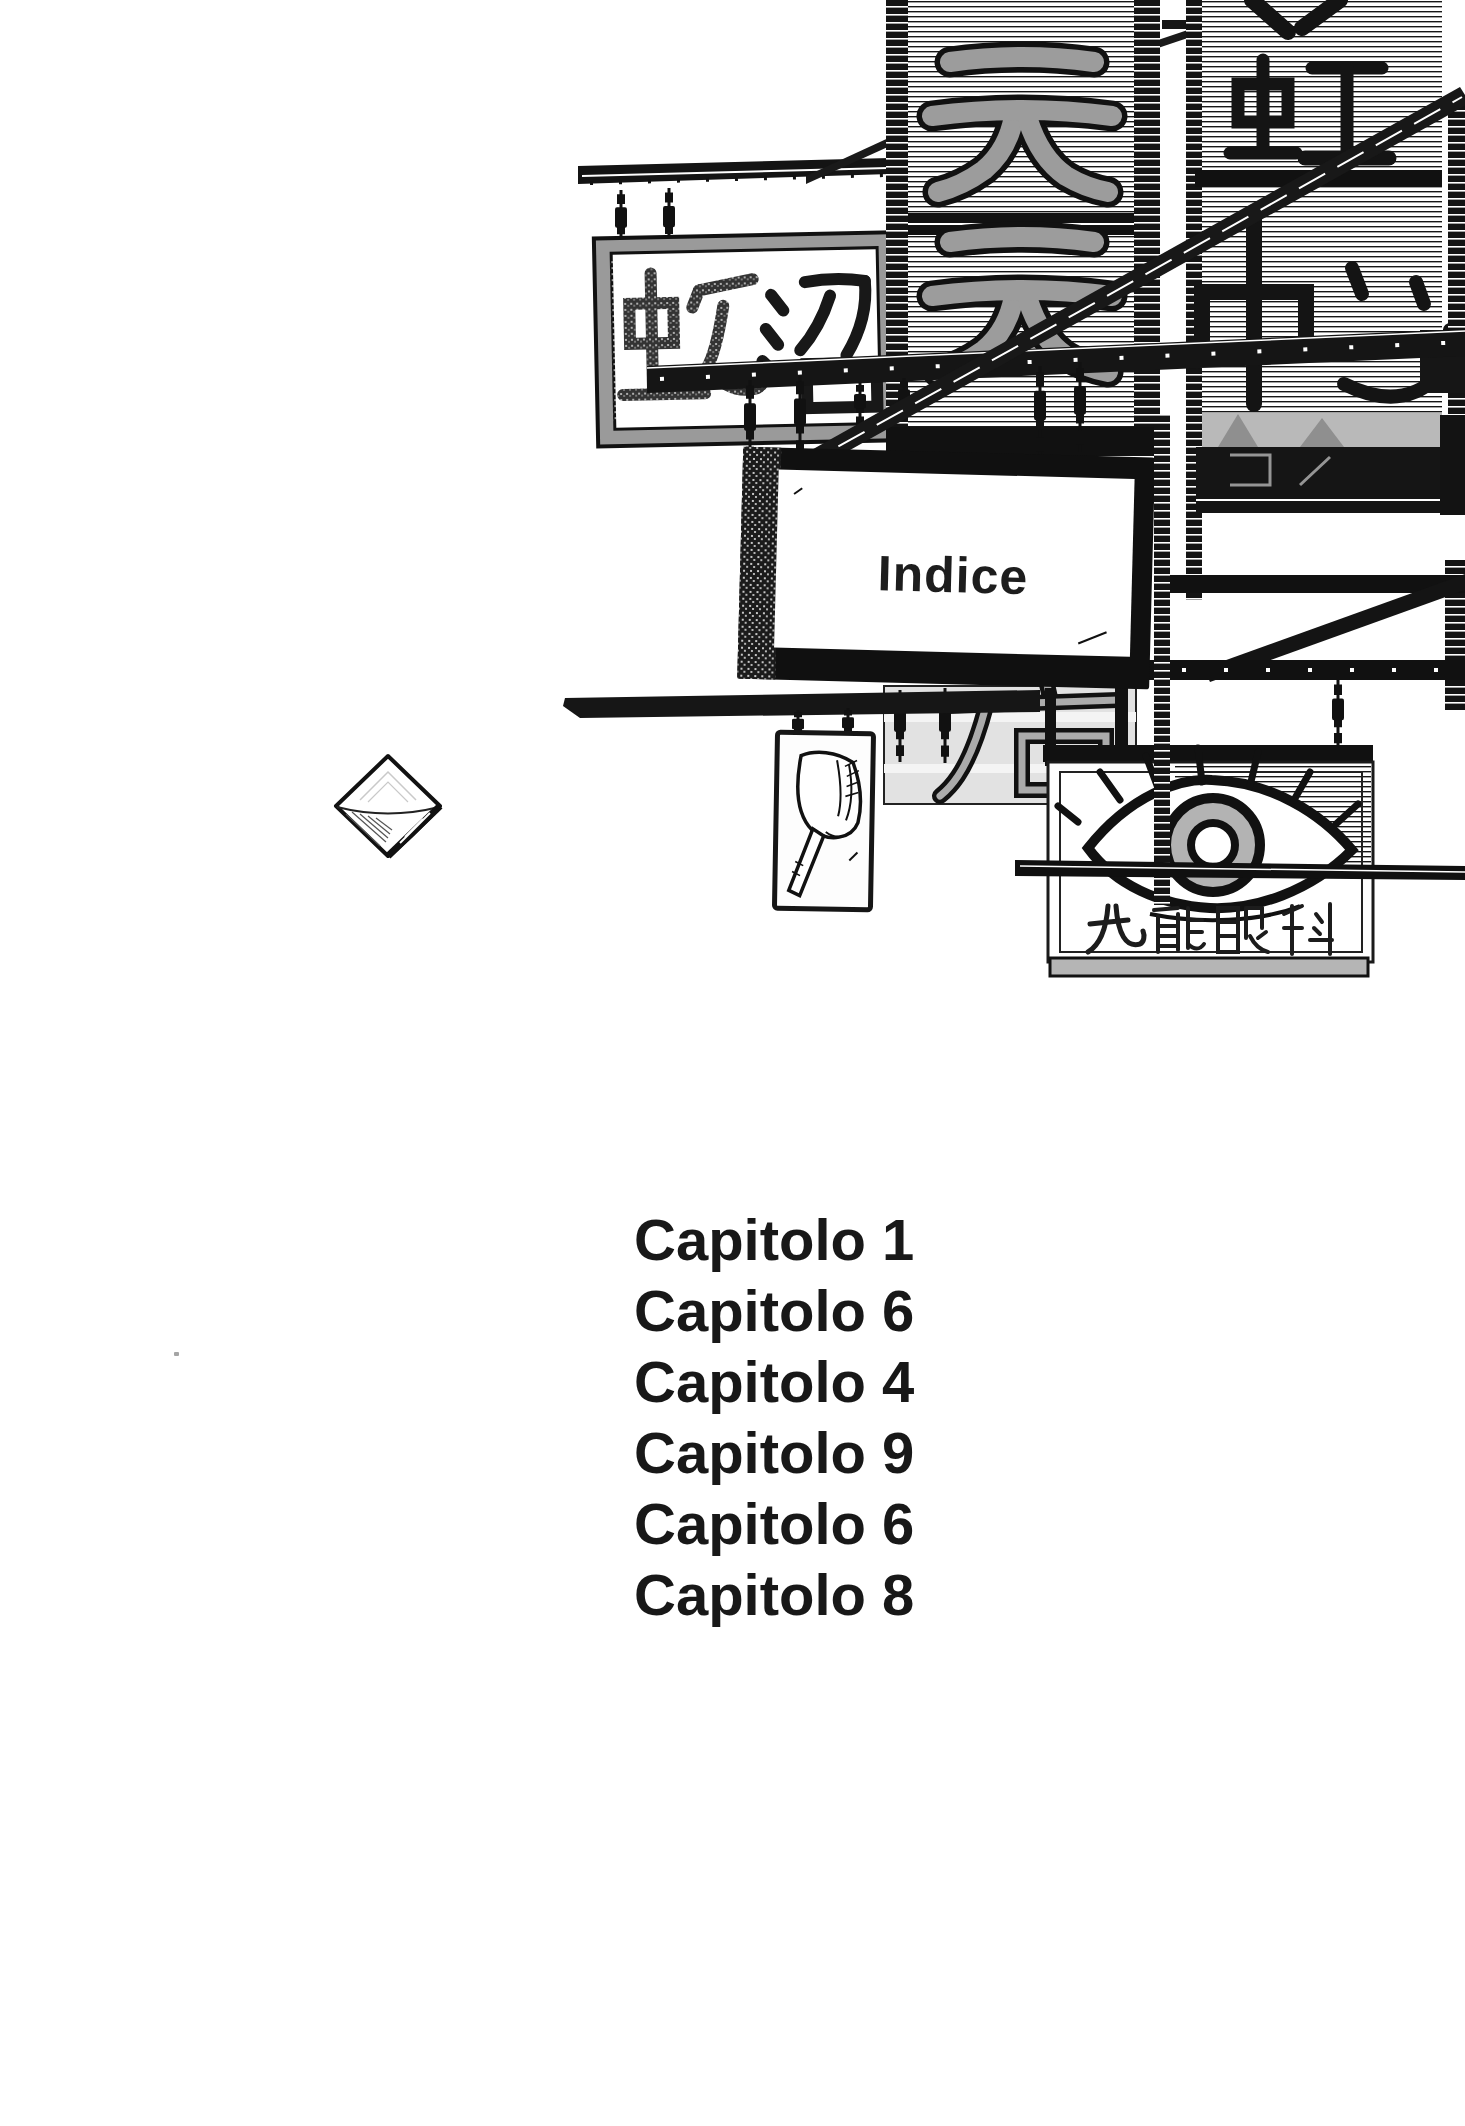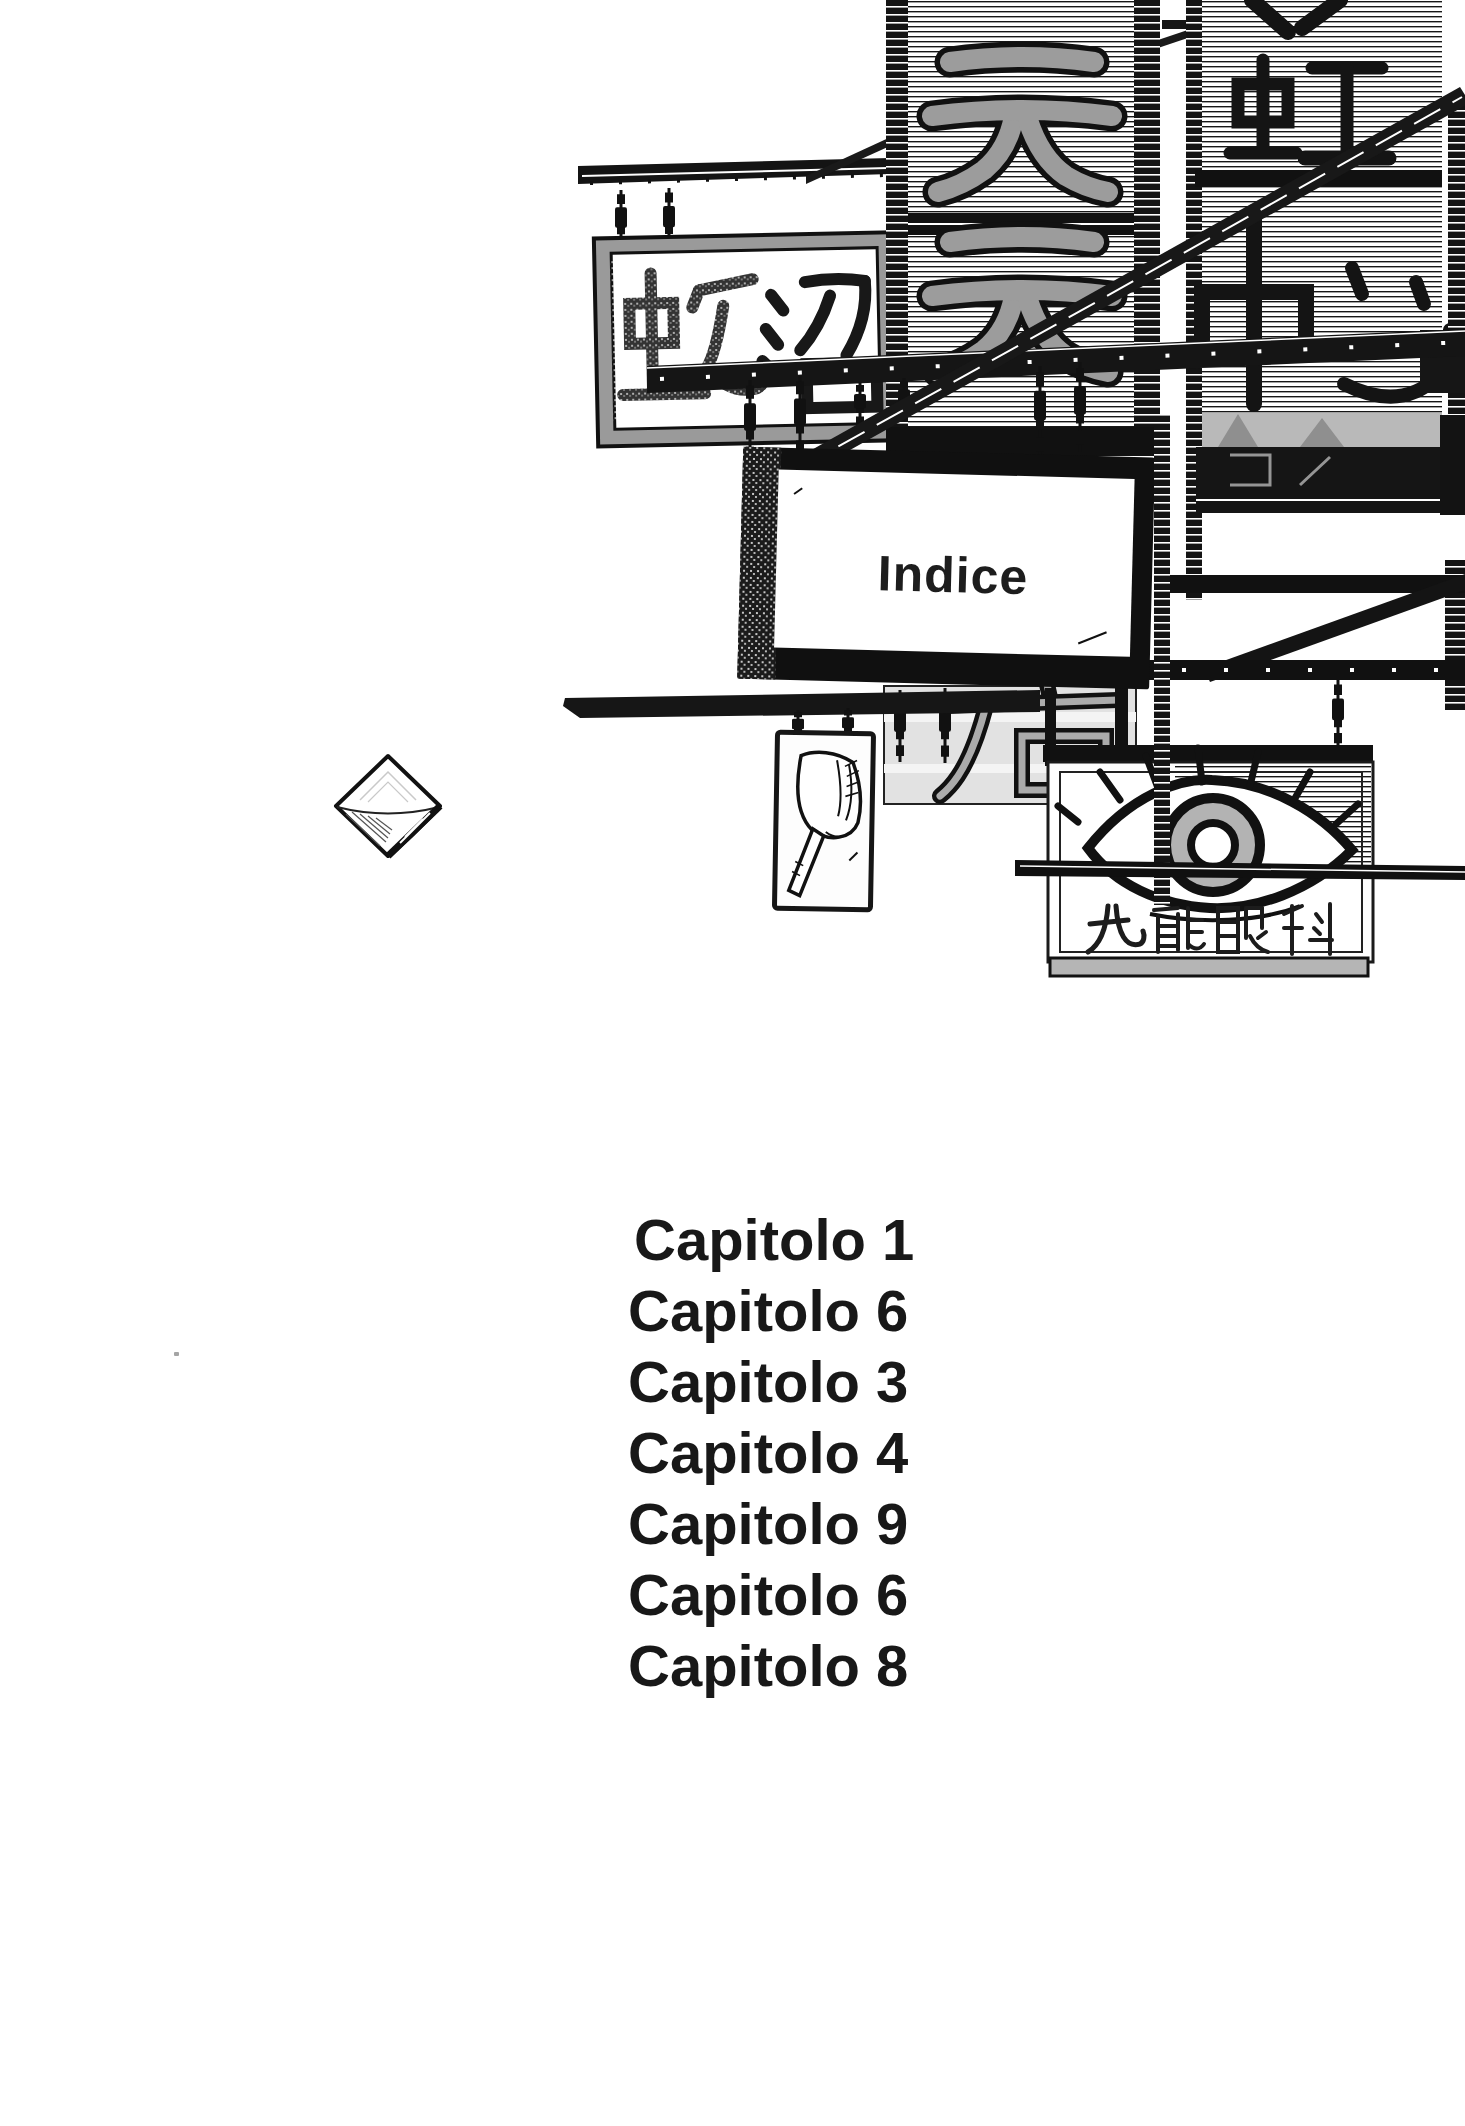--- a/index.html
+++ b/index.html
@@ -1,21 +1,21 @@
 <!DOCTYPE html>
 <html><head>
 <meta charset="utf-8">
 <style>
   html,body{margin:0;padding:0;}
   body{
     width:1465px;height:2126px;position:relative;background:#ffffff;
     font-family:"Liberation Sans", sans-serif;overflow:hidden;
   }
   .art{position:absolute;top:0;left:0;}
-  .chapters{position:absolute;left:628px;top:1204px;}
+  .chapters{position:absolute;left:628px;top:1204px;text-align:right;}
   .chapter{
     font-size:58px;font-weight:700;line-height:71px;color:#181818;
     letter-spacing:0px;white-space:nowrap;
   }
   .chapter:first-child{padding-left:6px;}
   .speck{
     position:absolute;left:174px;top:1352px;width:5px;height:4px;
     background:#8f8f8f;border-radius:1px;opacity:.8;
   }
   .indice-text{
@@ -351,20 +351,19 @@
     <g stroke="#ffffff" stroke-width="2" fill="none">
       <path d="M430 813 L400 843"></path>
       <path d="M423 819 L405 837"></path>
     </g>
   </g>
 </svg>
 
 <nav class="chapters">
   <div class="chapter">Capitolo 1</div>
   <div class="chapter">Capitolo 6</div>
-  <div class="chapter">Capitolo 3</div>
   <div class="chapter">Capitolo 4</div>
   <div class="chapter">Capitolo 9</div>
   <div class="chapter">Capitolo 6</div>
   <div class="chapter">Capitolo 8</div>
 </nav>
 
 <div class="speck"></div>
 
 </body></html>

